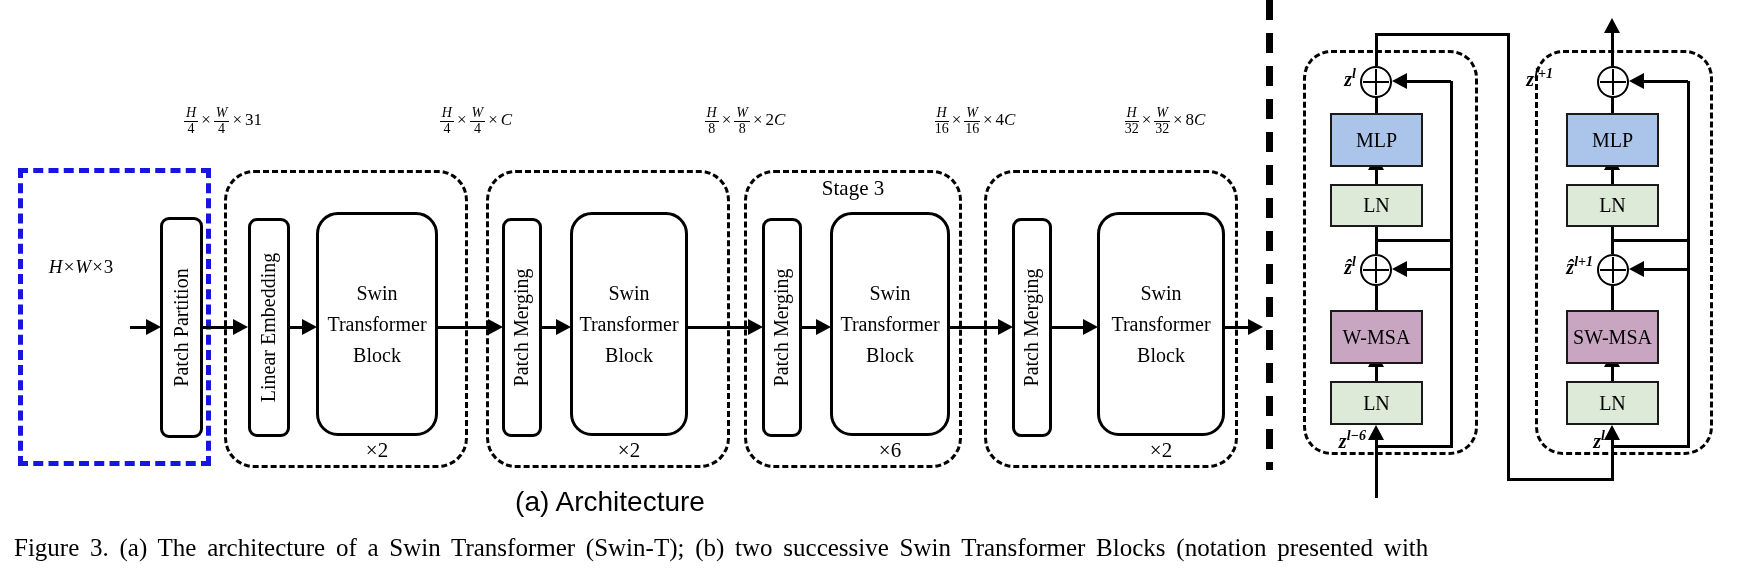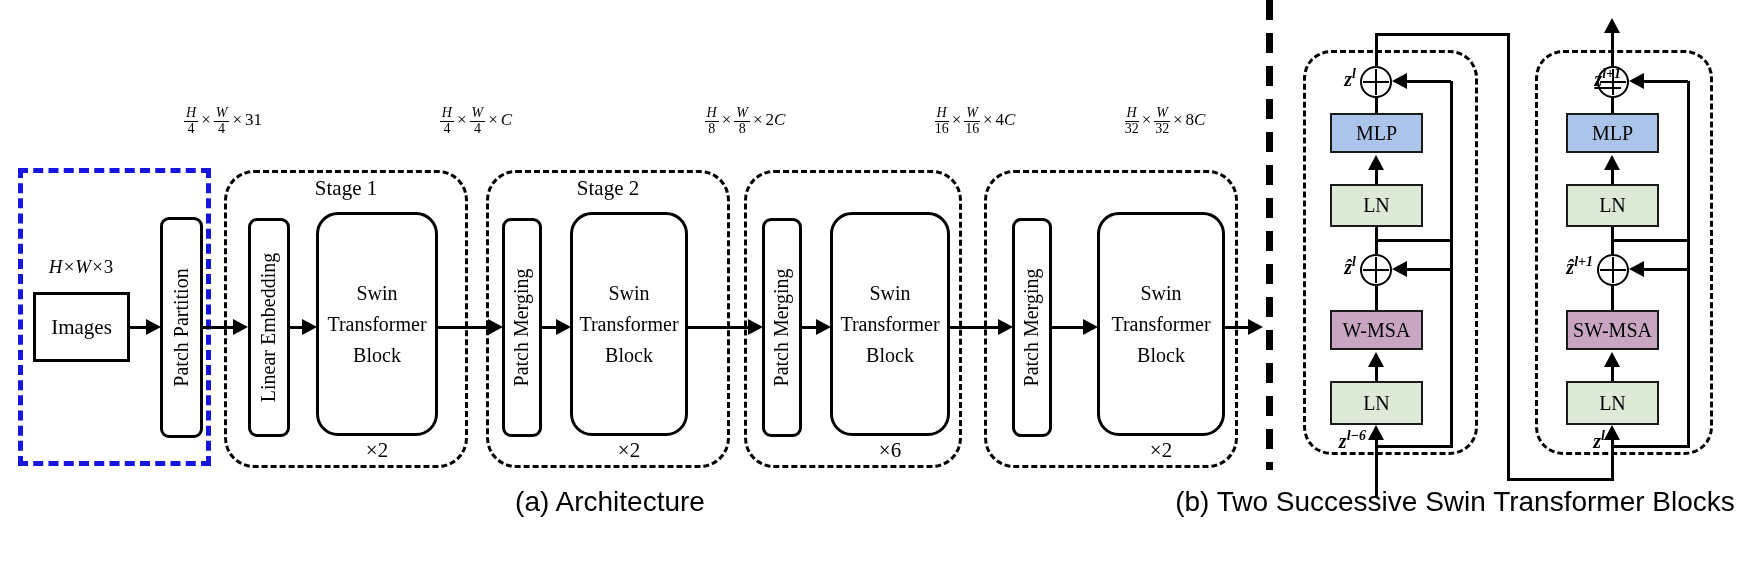--- a/index.html
+++ b/index.html
@@ -32,21 +32,21 @@
   
   .hl { background:#000; height:3px; }
   .vl { background:#000; width:3px; }
   .ah-r { width:0;height:0;border-top:8px solid transparent;border-bottom:8px solid transparent;border-left:15px solid #000; }
   .ah-l { width:0;height:0;border-top:8px solid transparent;border-bottom:8px solid transparent;border-right:15px solid #000; }
   .ah-u { width:0;height:0;border-left:8px solid transparent;border-right:8px solid transparent;border-bottom:15px solid #000; }
   
   .divider { background: repeating-linear-gradient(to bottom, #000 0 20px, transparent 20px 33px); }
   .bblock { border: 3.5px dashed #000; border-radius: 28px; }
   .opbox { border: 2px solid #1a1a1a; display:flex; align-items:center; justify-content:center;
-           font-size: 20px; width: 93px; height: 40px; }
+           font-size: 20px; width: 93px; height: 54px; }
   .mlp { background: var(--mlp); }
   .ln { background: var(--ln); }
   .msa { background: var(--msa); }
   .oplus { width:32px; height:32px; border:2.5px solid #000; border-radius:50%; background:#fff; position:absolute; }
   .oplus::before { content:""; position:absolute; left:1px; right:1px; top:50%; height:2.5px; margin-top:-1.25px; background:#000; }
   .oplus::after  { content:""; position:absolute; top:1px; bottom:1px; left:50%; width:2.5px; margin-left:-1.25px; background:#000; }
   .io { font-size: 20px; font-weight: bold; font-style: italic; white-space:nowrap; }
   .io sup { font-size: 14px; }
   .right { text-align: right; }
   
@@ -103,45 +103,41 @@
         <span class="fd">32</span>
       </span><span class="x">×</span><span>8</span><span class="it">C</span>
   </div>
 
   <div class="abs blue-dash" style="left:18px;top:168px;width:193px;height:298px;"></div>
 
   <div class="abs hw3" style="left:20px;top:256px;width:122px;">
     <span>H</span><span>×</span><span>W</span><span>×</span><span style="font-style:normal">3</span>
   </div>
 
-  <div class="abs solid-box imgbox" style="left:33px;top:292px;width:97px;height:70px;">
-    <span>Images</span>
-  </div>
 
   <div class="abs vbox" style="left:160px;top:217px;width:43px;height:221px;">
     <span>Patch Partition</span>
   </div>
 
   <div class="abs stage" style="left:224px;top:170px;width:244px;height:298px;"></div>
-  <div class="abs stage-title" style="left:224px;top:176px;width:244px;">Stage 1</div>
   <div class="abs vbox" style="left:248px;top:218px;width:42px;height:219px;">
     <span>Linear Embedding</span>
   </div>
   <div class="abs swin" style="left:316px;top:212px;width:122px;height:224px;">Swin Transformer Block</div>
   <div class="abs mult" style="left:316px;top:438px;width:122px;">×2</div>
 
   <div class="abs stage" style="left:486px;top:170px;width:244px;height:298px;"></div>
-  <div class="abs stage-title" style="left:486px;top:176px;width:244px;">Stage 2</div>
   <div class="abs vbox" style="left:502px;top:218px;width:40px;height:219px;">
     <span>Patch Merging</span>
   </div>
   <div class="abs swin" style="left:570px;top:212px;width:118px;height:224px;">Swin Transformer Block</div>
   <div class="abs mult" style="left:570px;top:438px;width:118px;">×2</div>
 
   <div class="abs stage" style="left:744px;top:170px;width:218px;height:298px;"></div>
+  <div class="abs stage-title" style="left:744px;top:176px;width:218px;">Stage 3</div>
   <div class="abs vbox" style="left:762px;top:218px;width:40px;height:219px;">
     <span>Patch Merging</span>
   </div>
   <div class="abs swin" style="left:830px;top:212px;width:120px;height:224px;">Swin Transformer Block</div>
   <div class="abs mult" style="left:830px;top:438px;width:120px;">×6</div>
 
   <div class="abs stage" style="left:984px;top:170px;width:254px;height:298px;"></div>
   <div class="abs vbox" style="left:1012px;top:218px;width:40px;height:219px;">
     <span>Patch Merging</span>
   </div>
@@ -226,20 +222,20 @@
   <div class="abs io right" style="left:1298px;top:66px;width:58px;"><span>z</span><sup>l</sup></div>
   <div class="abs io right" style="left:1294px;top:254px;width:62px;"><span>ẑ</span><sup>l</sup></div>
   <div class="abs io right" style="left:1284px;top:428px;width:82px;"><span>z</span><sup>l−6</sup></div>
 
   <div class="abs opbox mlp" style="left:1566px;top:113px;">MLP</div>
   <div class="abs opbox ln" style="left:1566px;top:184px;height:43px;">LN</div>
   <div class="abs opbox msa" style="left:1566px;top:310px;">SW-MSA</div>
   <div class="abs opbox ln" style="left:1566px;top:381px;height:44px;">LN</div>
   <div class="abs oplus" style="left:1597px;top:66px;"></div>
   <div class="abs oplus" style="left:1597px;top:254px;"></div>
-  <div class="abs io right" style="left:1536px;top:66px;width:85px;text-decoration:underline;"><span>z</span><sup>l+1</sup></div>
+  <div class="abs io right" style="left:1468px;top:66px;width:85px;"><span>z</span><sup>l+1</sup></div>
   <div class="abs io right" style="left:1504px;top:254px;width:89px;"><span>ẑ</span><sup>l+1</sup></div>
   <div class="abs io right" style="left:1551px;top:428px;width:54px;"><span>z</span><sup>l</sup></div>
 
   <div class="abs subcap" style="left:410px;top:486px;width:400px;">(a) Architecture</div>
-  <div class="abs subcap" style="left:1155px;top:486px;width:600px;">(b) Two Successive Swin Transformer Blocks</div>
+  <div class="abs figcap" style="left:14px;top:534px;width:1740px;">Figure 3. (a) The architecture of a Swin Transformer (Swin-T); (b) two successive Swin Transformer Blocks (notation presented with</div>
 
 </div>
 
 </body></html>

